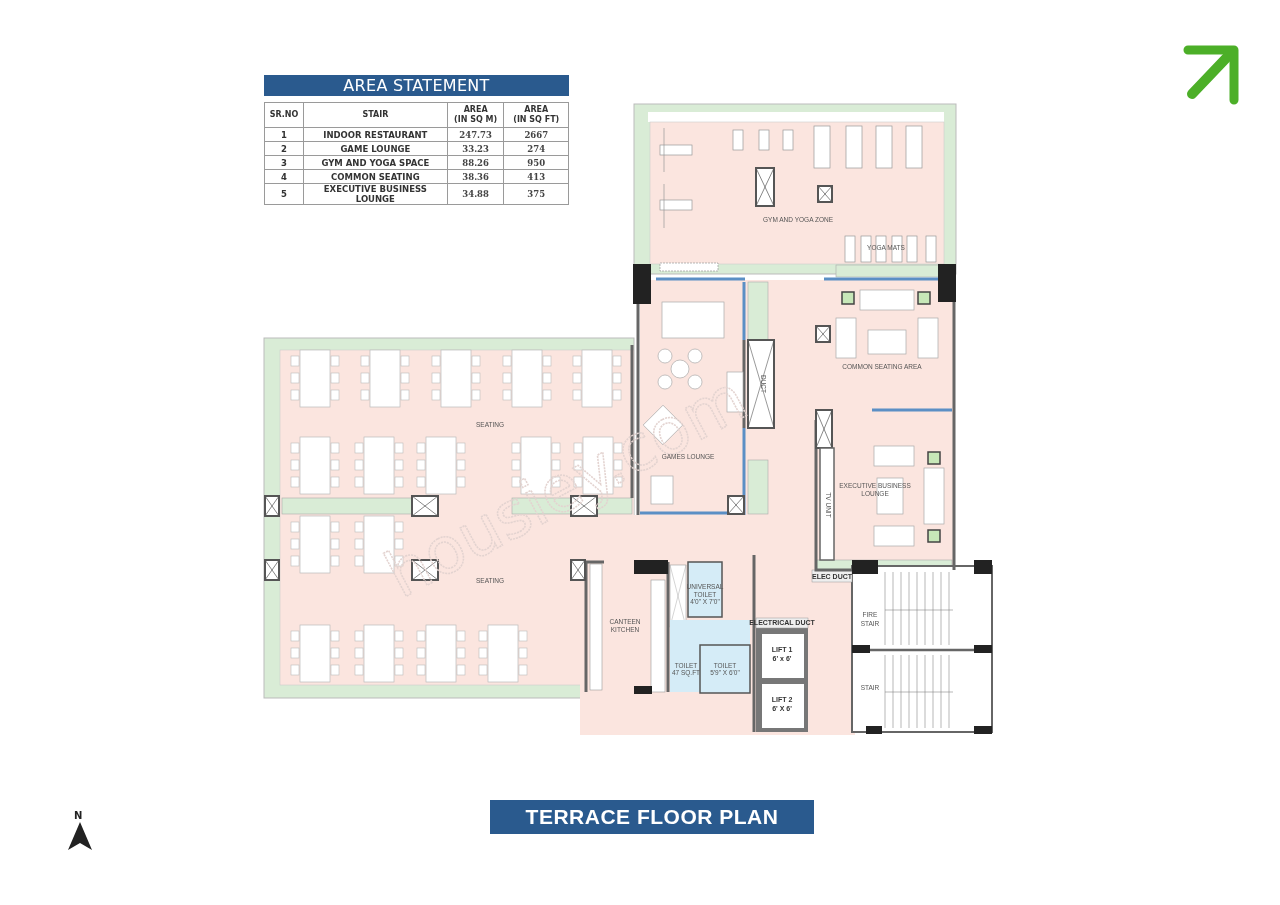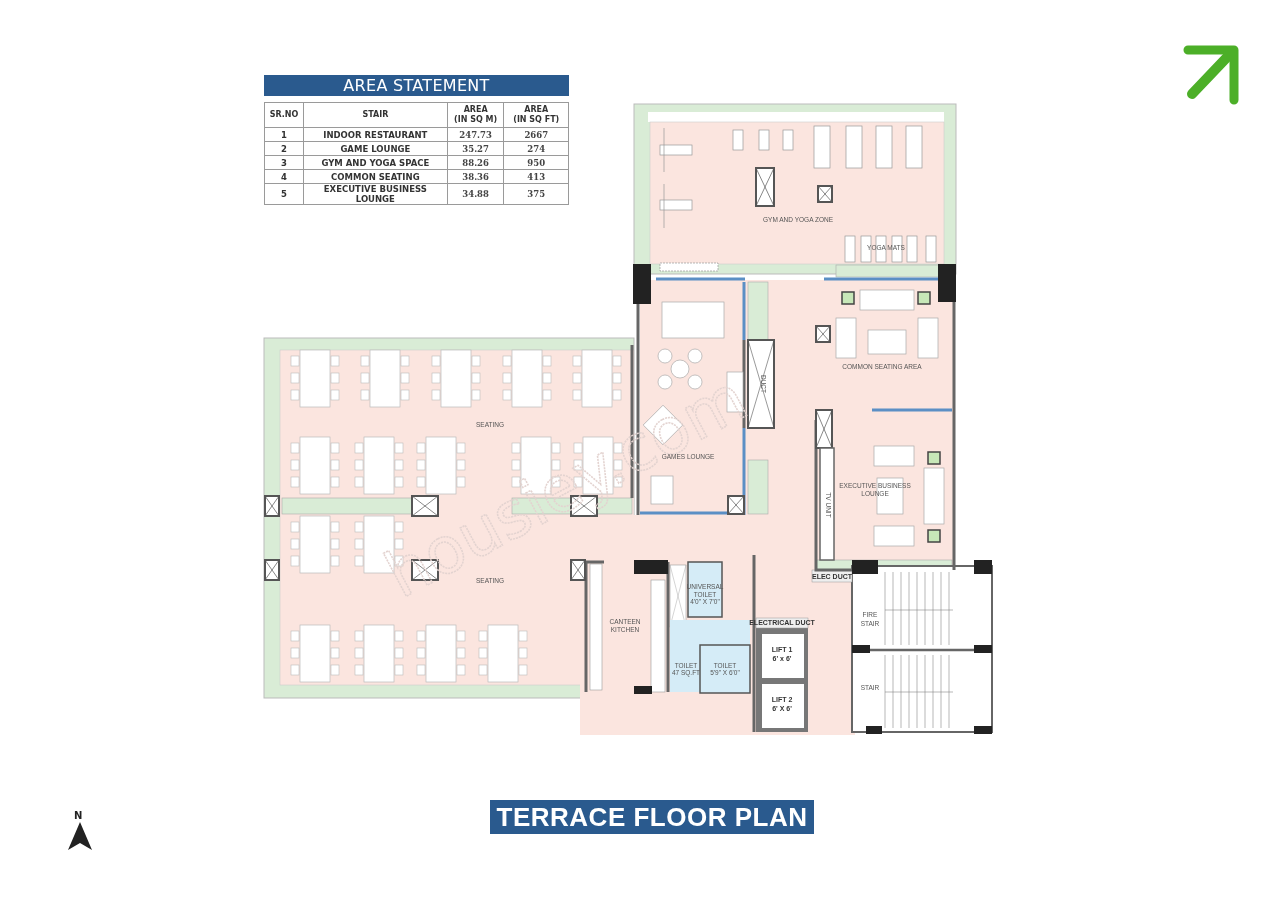--- a/index.html
+++ b/index.html
@@ -7,21 +7,21 @@
   .abs { position:absolute; }
   
   #area-title { left:264px; top:75px; width:305px; height:21px; background:#2a5a8e; color:#fff; font-size:16px; text-align:center; line-height:21px; letter-spacing:0.3px; }
   #area-table { left:264px; top:102px; width:305px; border-collapse:collapse; font-size:8.5px; }
   #area-table th, #area-table td { border:1px solid #9a9a9a; padding:0 2px; text-align:center; color:#333; height:13px; }
   #area-table th { font-weight:bold; font-size:8px; height:24px; line-height:10px; }
   #area-table td.type { font-weight:bold; }
   #area-table td.num { font-family:"DejaVu Serif", serif; font-weight:bold; color:#444; }
   #area-table td.sr { font-weight:bold; }
   
-  #plan-title { left:490px; top:800px; width:324px; height:34px; background:#2a5a8e; color:#fff; font-size:26px; font-weight:bold; text-align:center; line-height:34px; font-family:"Liberation Sans", sans-serif; letter-spacing:0.5px; }
+  #plan-title { left:490px; top:800px; width:324px; height:34px; background:#2a5a8e; color:#fff; font-size:21px; font-weight:bold; text-align:center; line-height:34px; font-family:"Liberation Sans", sans-serif; letter-spacing:0.5px; }
   #north { left:64px; top:810px; width:32px; height:45px; }
   #north-letter { left:74px; top:810px; font-size:10px; font-weight:bold; color:#222; }
   #logo { left:1180px; top:44px; width:62px; height:62px; }
   #plan { left:0; top:0; width:1280px; height:905px; }
   .lbl { font-family:"Liberation Sans", sans-serif; fill:#555; font-size:6.5px; }
   .lblb { font-family:"Liberation Sans", sans-serif; fill:#333; font-size:7px; font-weight:bold; }
 </style>
 </head>
 <body>
 
@@ -398,21 +398,21 @@
   <tbody>
     <tr>
       <td class="sr">1</td>
       <td class="type">INDOOR RESTAURANT</td>
       <td class="num">247.73</td>
       <td class="num">2667</td>
     </tr>
     <tr>
       <td class="sr">2</td>
       <td class="type">GAME LOUNGE</td>
-      <td class="num">35.27</td>
+      <td class="num">33.23</td>
       <td class="num">274</td>
     </tr>
     <tr>
       <td class="sr">3</td>
       <td class="type">GYM AND YOGA SPACE</td>
       <td class="num">88.26</td>
       <td class="num">950</td>
     </tr>
     <tr>
       <td class="sr">4</td>

